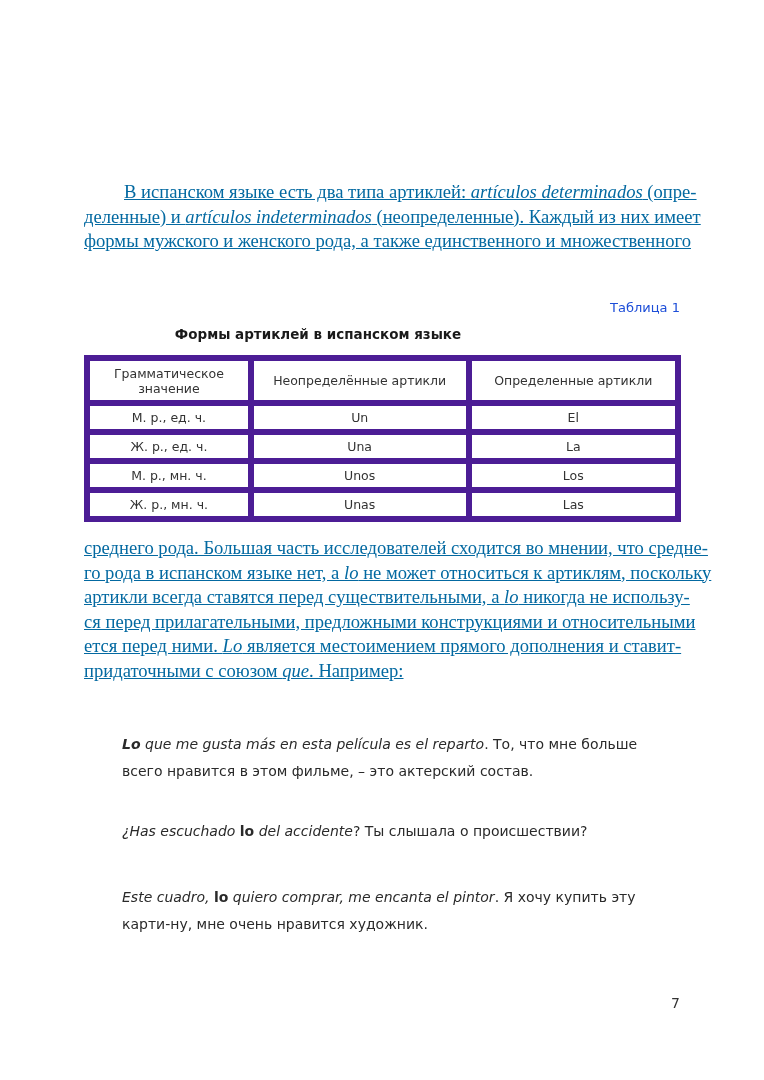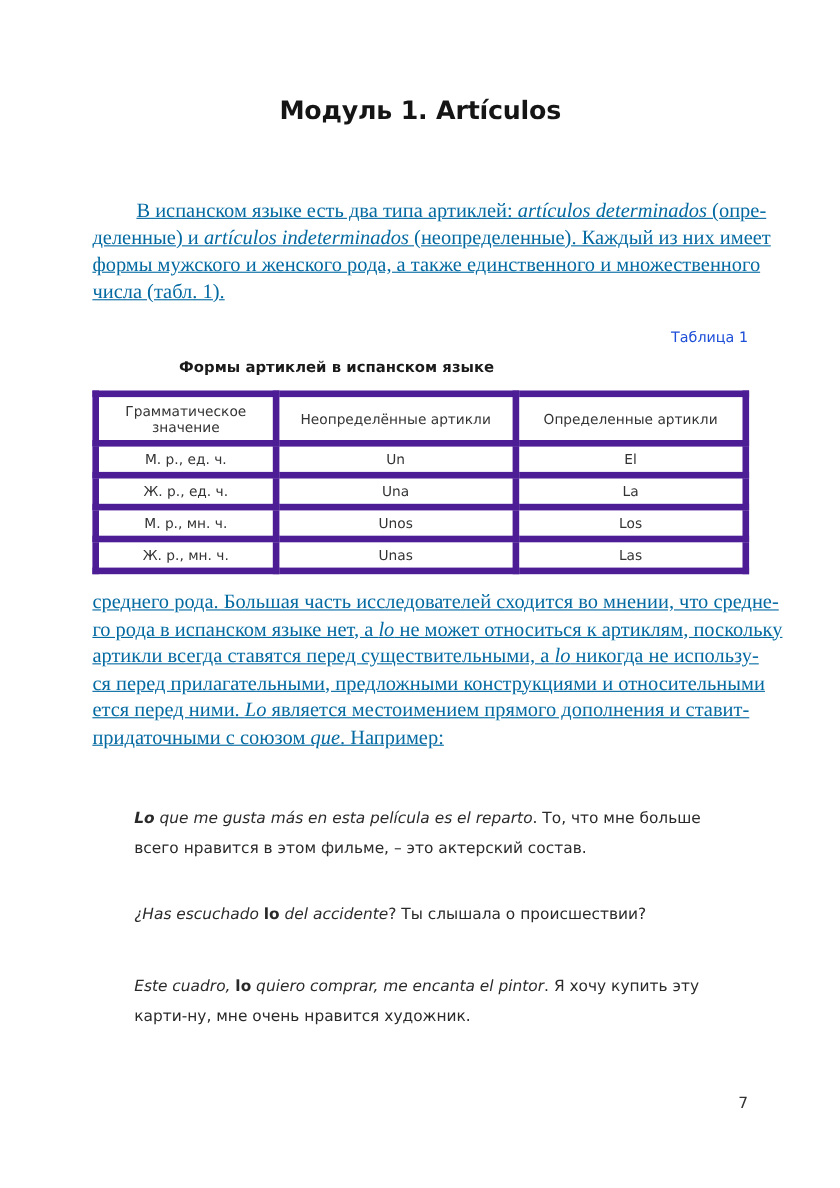--- a/index.html
+++ b/index.html
@@ -27,21 +27,21 @@
 
     .para1 { top: 180px; }
     .para2 { top: 536px; }
 
     .table-label {
       position: absolute; right: 84px; top: 300px;
       font-family: "DejaVu Sans", sans-serif; font-size: 13px; color: #1d4ed8;
     }
     .table-caption {
       position: absolute; left: 0; width: 612px; top: 326px; text-align: center;
-      font-family: "DejaVu Sans", sans-serif; font-weight: bold; font-size: 13.5px; color: #1a1a1a;
+      font-family: "DejaVu Sans", sans-serif; font-weight: bold; font-size: 13.5px; color: #1a1a1a; padding-left: 12px;
     }
 
     table.articles {
       position: absolute; left: 84px; top: 355px; width: 597px;
       border-collapse: collapse;
       font-family: "DejaVu Sans", sans-serif; font-size: 12.5px; color: #333;
     }
     table.articles th, table.articles td {
       border: 6px solid #4c1d95; text-align: center; font-weight: normal;
       padding: 0; color: #333;
@@ -65,27 +65,25 @@
     .page-number {
       position: absolute; right: 84px; top: 995px;
       font-family: "DejaVu Sans", sans-serif; font-size: 14px; color: #333;
     }
   </style>
 </head>
 <body>
 
 <div class="page">
 
-  <div class="title">Модуль 1. Artículos</div>
 
   <div class="serif-para para1">
       <span class="line indent">В испанском языке есть два типа артиклей: <i>artículos determinados</i> (опре-</span>
       <span class="line">деленные) и <i>artículos indeterminados</i> (неопределенные). Каждый из них имеет</span>
       <span class="line">формы мужского и женского рода, а также единственного и множественного</span>
-      <span class="line last">числа (табл. 1).</span>
     </div>
 
   <div class="table-label">Таблица 1</div>
   <div class="table-caption">Формы артиклей в испанском языке</div>
 
   <table class="articles">
     <colgroup>
         <col class="c1">
         <col class="c2">
         <col class="c3">

